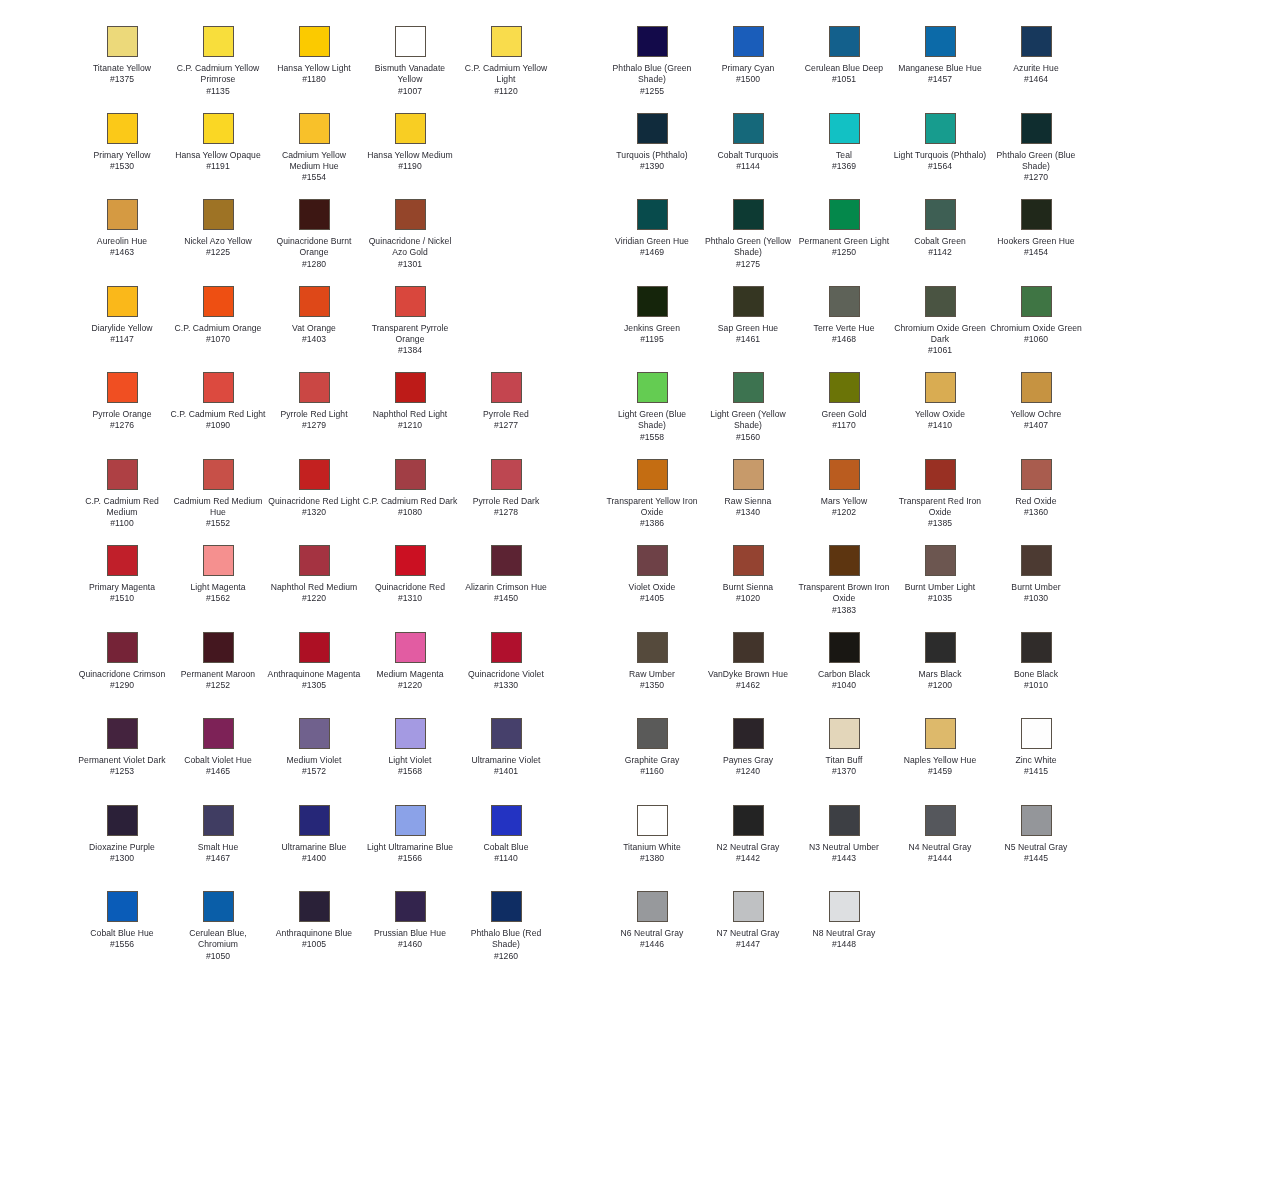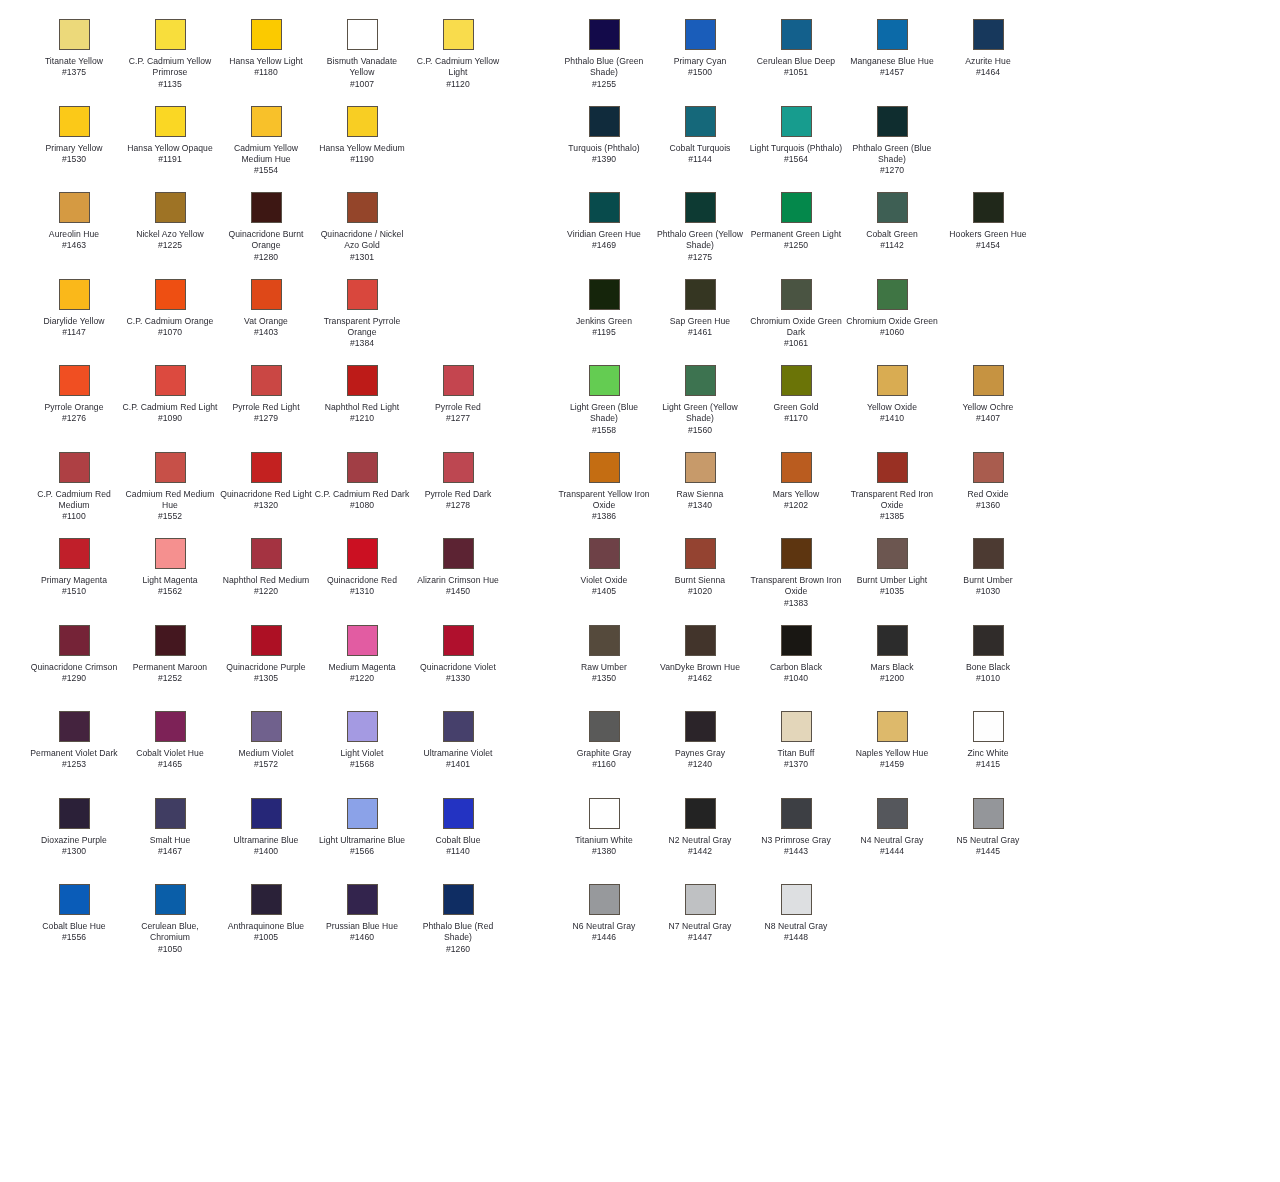--- a/index.html
+++ b/index.html
@@ -14,21 +14,22 @@
     color: #2b2b33;
     overflow: hidden;
   }
   #chart {
     position: relative;
     width: 1280px;
     height: 1182px;
   }
   .column {
     position: absolute;
-    top: 19px;
+    top: 26px;
+    margin-left: 48px;
   }
   #col-left  { left: 26px;  width: 520px; }
   #col-right { left: 556px; width: 520px; }
 
   .row {
     display: flex;
     height: 86.5px;
   }
   .cell {
     width: 96px;
@@ -311,21 +312,21 @@
         <div class="cell">
           <div class="swatch" style="background: rgb(68, 23, 31); border-color: rgb(90, 82, 72);"></div>
           <div class="labels">
             <span class="swatch-name">Permanent Maroon</span>
             <span class="swatch-code">#1252</span>
           </div>
         </div>
         <div class="cell">
           <div class="swatch" style="background: rgb(173, 16, 36); border-color: rgb(90, 82, 72);"></div>
           <div class="labels">
-            <span class="swatch-name">Quinacridone Purple</span>
+            <span class="swatch-name">Anthraquinone Magenta</span>
             <span class="swatch-code">#1305</span>
           </div>
         </div>
         <div class="cell">
           <div class="swatch" style="background: rgb(226, 92, 162); border-color: rgb(90, 82, 72);"></div>
           <div class="labels">
             <span class="swatch-name">Medium Magenta</span>
             <span class="swatch-code">#1220</span>
           </div>
         </div>
@@ -496,20 +497,27 @@
           </div>
         </div>
         <div class="cell">
           <div class="swatch" style="background: rgb(21, 104, 122); border-color: rgb(90, 82, 72);"></div>
           <div class="labels">
             <span class="swatch-name">Cobalt Turquois</span>
             <span class="swatch-code">#1144</span>
           </div>
         </div>
         <div class="cell">
+          <div class="swatch" style="background: rgb(18, 193, 196); border-color: rgb(90, 82, 72);"></div>
+          <div class="labels">
+            <span class="swatch-name">Teal</span>
+            <span class="swatch-code">#1369</span>
+          </div>
+        </div>
+        <div class="cell">
           <div class="swatch" style="background: rgb(23, 156, 142); border-color: rgb(90, 82, 72);"></div>
           <div class="labels">
             <span class="swatch-name">Light Turquois (Phthalo)</span>
             <span class="swatch-code">#1564</span>
           </div>
         </div>
         <div class="cell">
           <div class="swatch" style="background: rgb(15, 45, 47); border-color: rgb(90, 82, 72);"></div>
           <div class="labels">
             <span class="swatch-name">Phthalo Green (Blue Shade)</span>
@@ -563,20 +571,27 @@
           </div>
         </div>
         <div class="cell">
           <div class="swatch" style="background: rgb(53, 54, 34); border-color: rgb(90, 82, 72);"></div>
           <div class="labels">
             <span class="swatch-name">Sap Green Hue</span>
             <span class="swatch-code">#1461</span>
           </div>
         </div>
         <div class="cell">
+          <div class="swatch" style="background: rgb(94, 98, 88); border-color: rgb(90, 82, 72);"></div>
+          <div class="labels">
+            <span class="swatch-name">Terre Verte Hue</span>
+            <span class="swatch-code">#1468</span>
+          </div>
+        </div>
+        <div class="cell">
           <div class="swatch" style="background: rgb(74, 84, 66); border-color: rgb(90, 82, 72);"></div>
           <div class="labels">
             <span class="swatch-name">Chromium Oxide Green Dark</span>
             <span class="swatch-code">#1061</span>
           </div>
         </div>
         <div class="cell">
           <div class="swatch" style="background: rgb(63, 117, 68); border-color: rgb(90, 82, 72);"></div>
           <div class="labels">
             <span class="swatch-name">Chromium Oxide Green</span>
@@ -780,21 +795,21 @@
         <div class="cell">
           <div class="swatch" style="background: rgb(35, 35, 35); border-color: rgb(90, 82, 72);"></div>
           <div class="labels">
             <span class="swatch-name">N2 Neutral Gray</span>
             <span class="swatch-code">#1442</span>
           </div>
         </div>
         <div class="cell">
           <div class="swatch" style="background: rgb(61, 63, 68); border-color: rgb(90, 82, 72);"></div>
           <div class="labels">
-            <span class="swatch-name">N3 Primrose Gray</span>
+            <span class="swatch-name">N3 Neutral Umber</span>
             <span class="swatch-code">#1443</span>
           </div>
         </div>
         <div class="cell">
           <div class="swatch" style="background: rgb(85, 87, 92); border-color: rgb(90, 82, 72);"></div>
           <div class="labels">
             <span class="swatch-name">N4 Neutral Gray</span>
             <span class="swatch-code">#1444</span>
           </div>
         </div>

